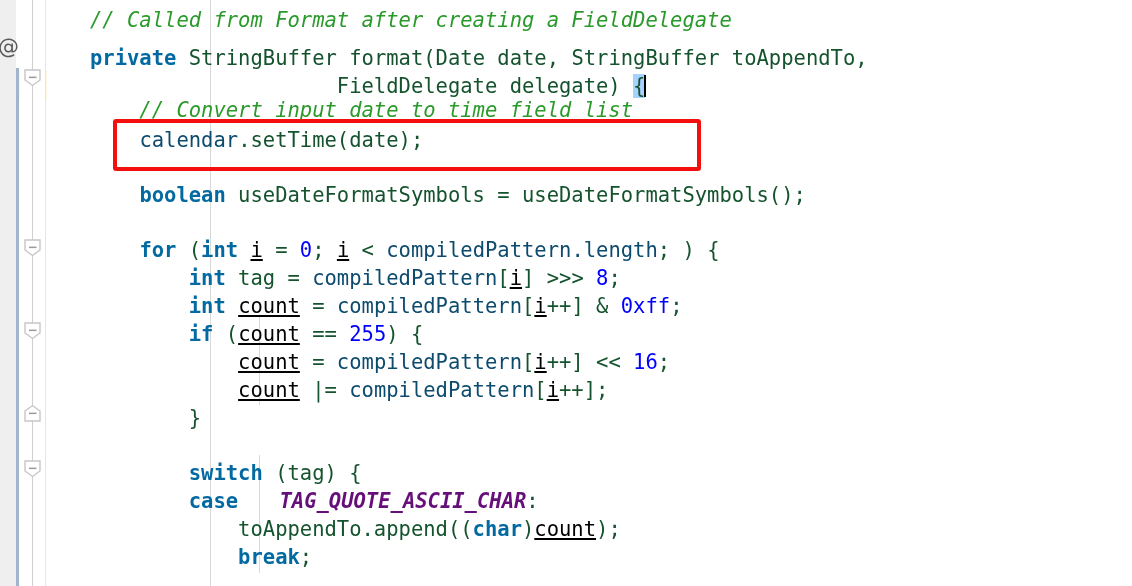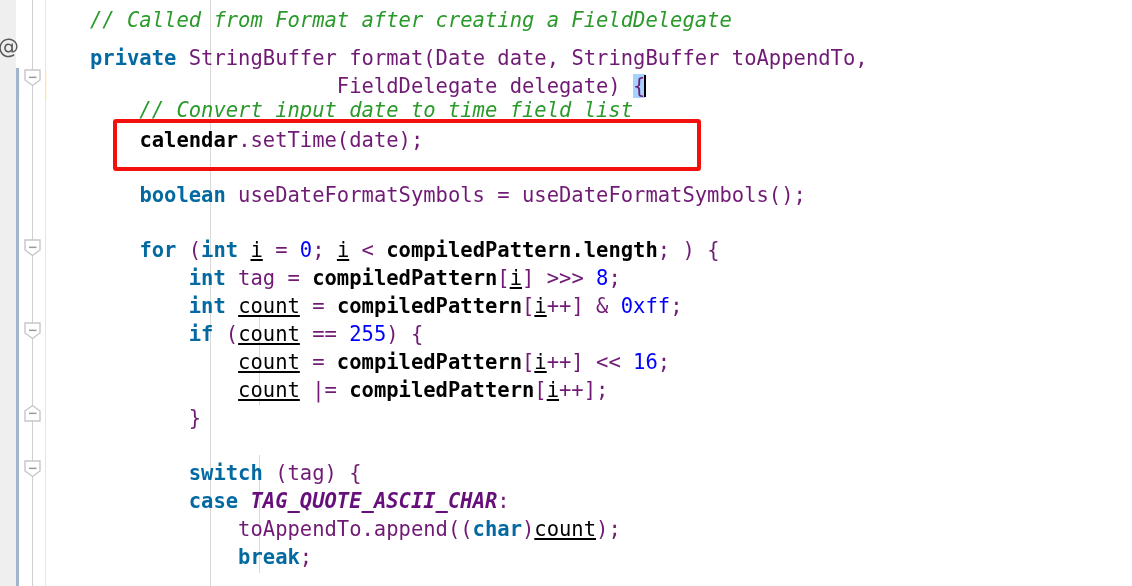--- a/index.html
+++ b/index.html
@@ -104,24 +104,24 @@
   .line {
     position: absolute;
     left: 0;
     height: 28px;
     white-space: pre;
   }
 
   
   .cm   { color: #2a9a2a; font-style: italic; }   
   .kw   { color: #0369a1; font-weight: bold; }    
-  .pl   { color: #701a75; text-align: right; }                        
-  .fld  { color: #000000; font-weight: bold; }     
+  .pl   { color: #14532d; text-align: right; }                        
+  .fld  { color: #0c4a6e; font-weight: normal; }     
   .num  { color: #0000ff; }                        
-  .stc  { color: #660e7a; font-weight: bold; font-style: italic; } 
+  .stc  { color: #660e7a; font-weight: bold; font-style: italic; margin-left: 29px; } 
   .lv   { color: #000000; text-decoration: underline; } 
 
   
   .sel {
     background: #a6d2ff;
   }
   .caret {
     display: inline-block;
     width: 2px;
     height: 22px;

